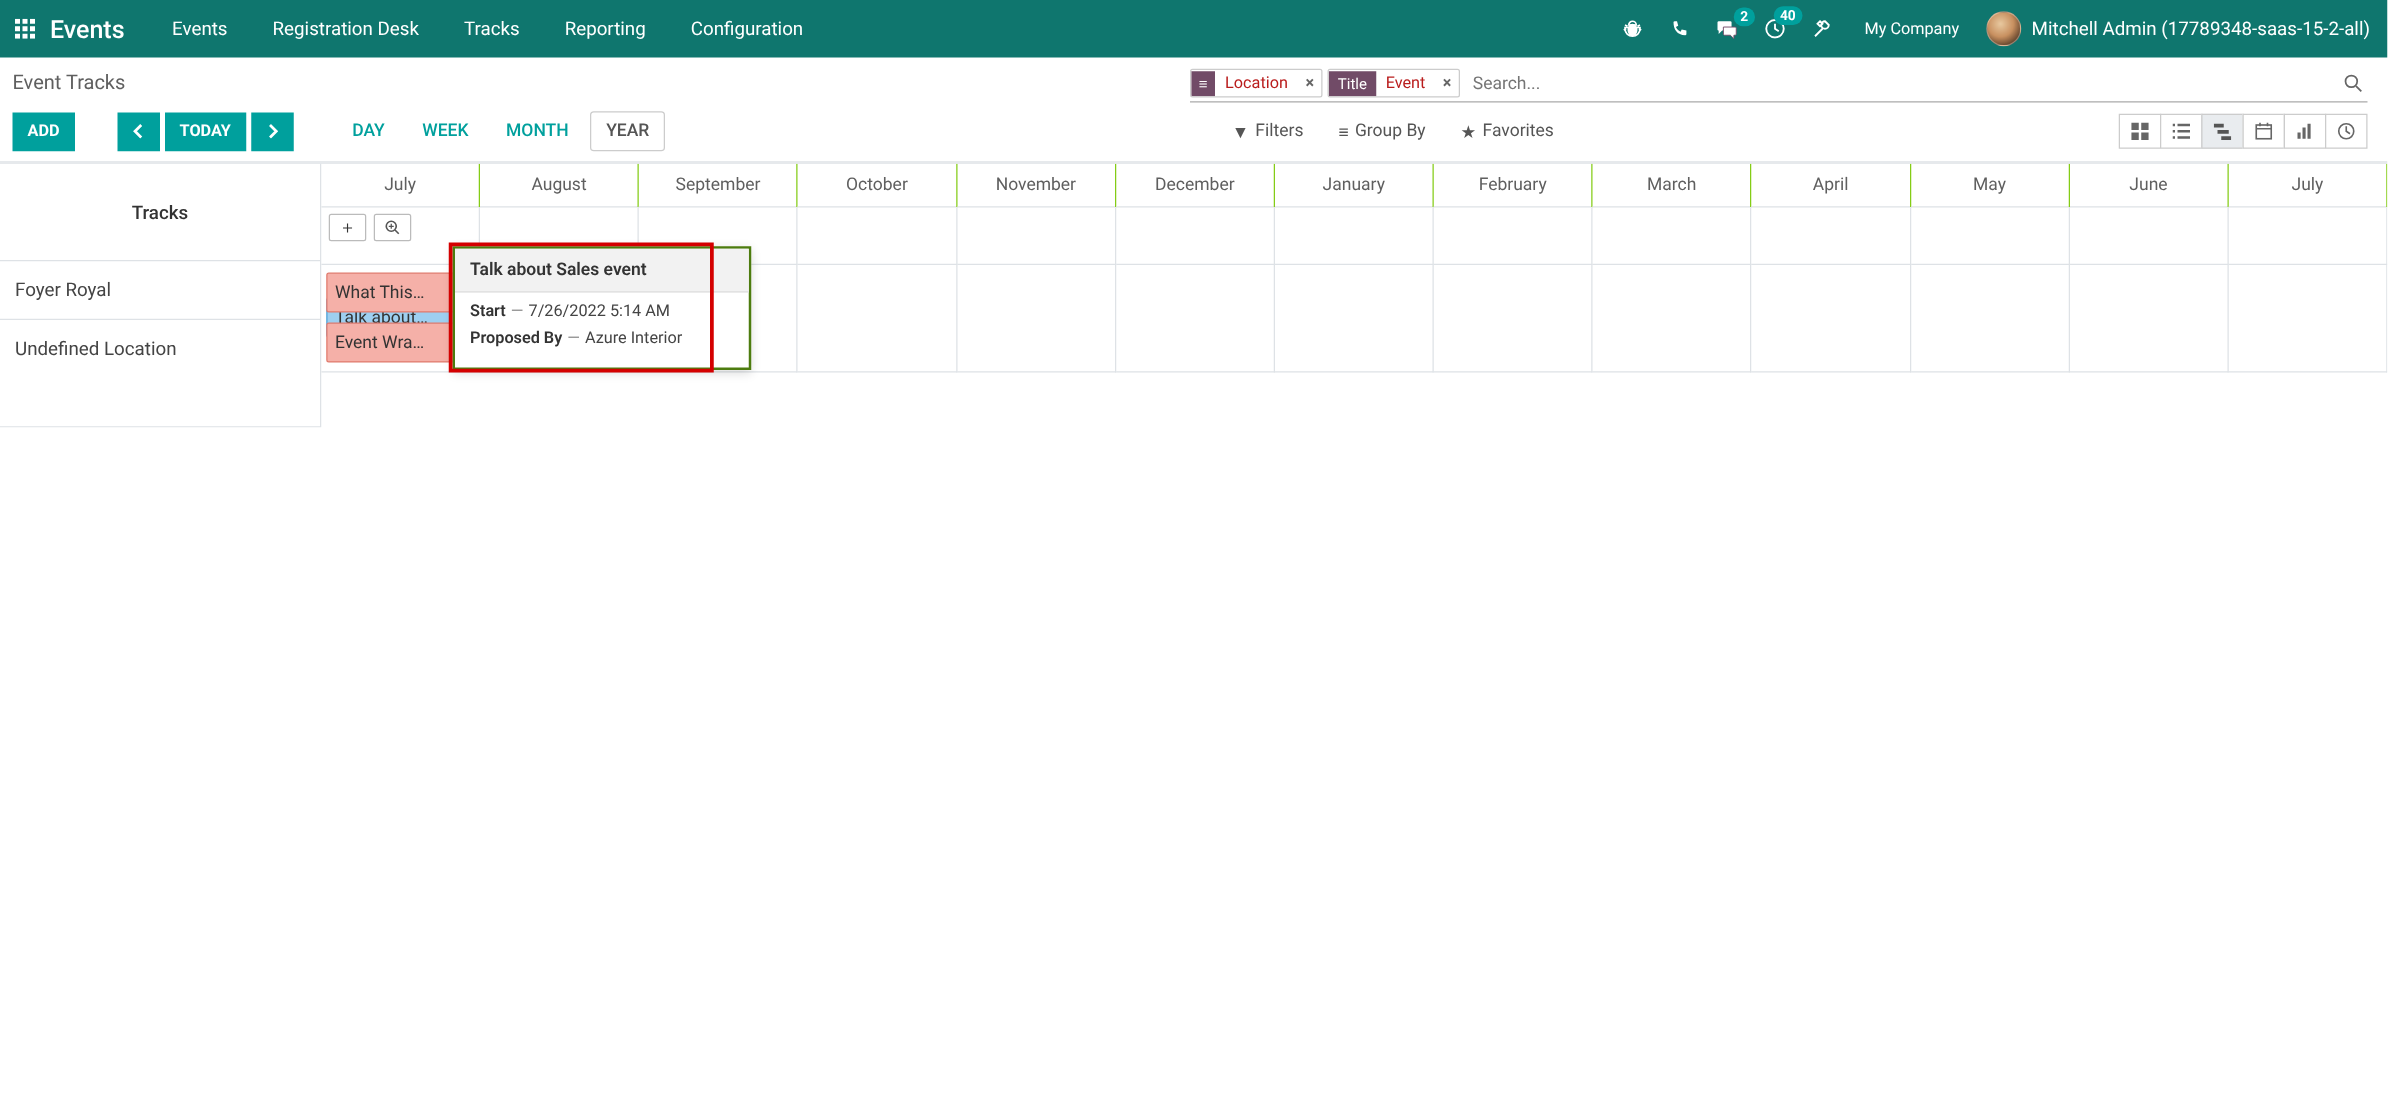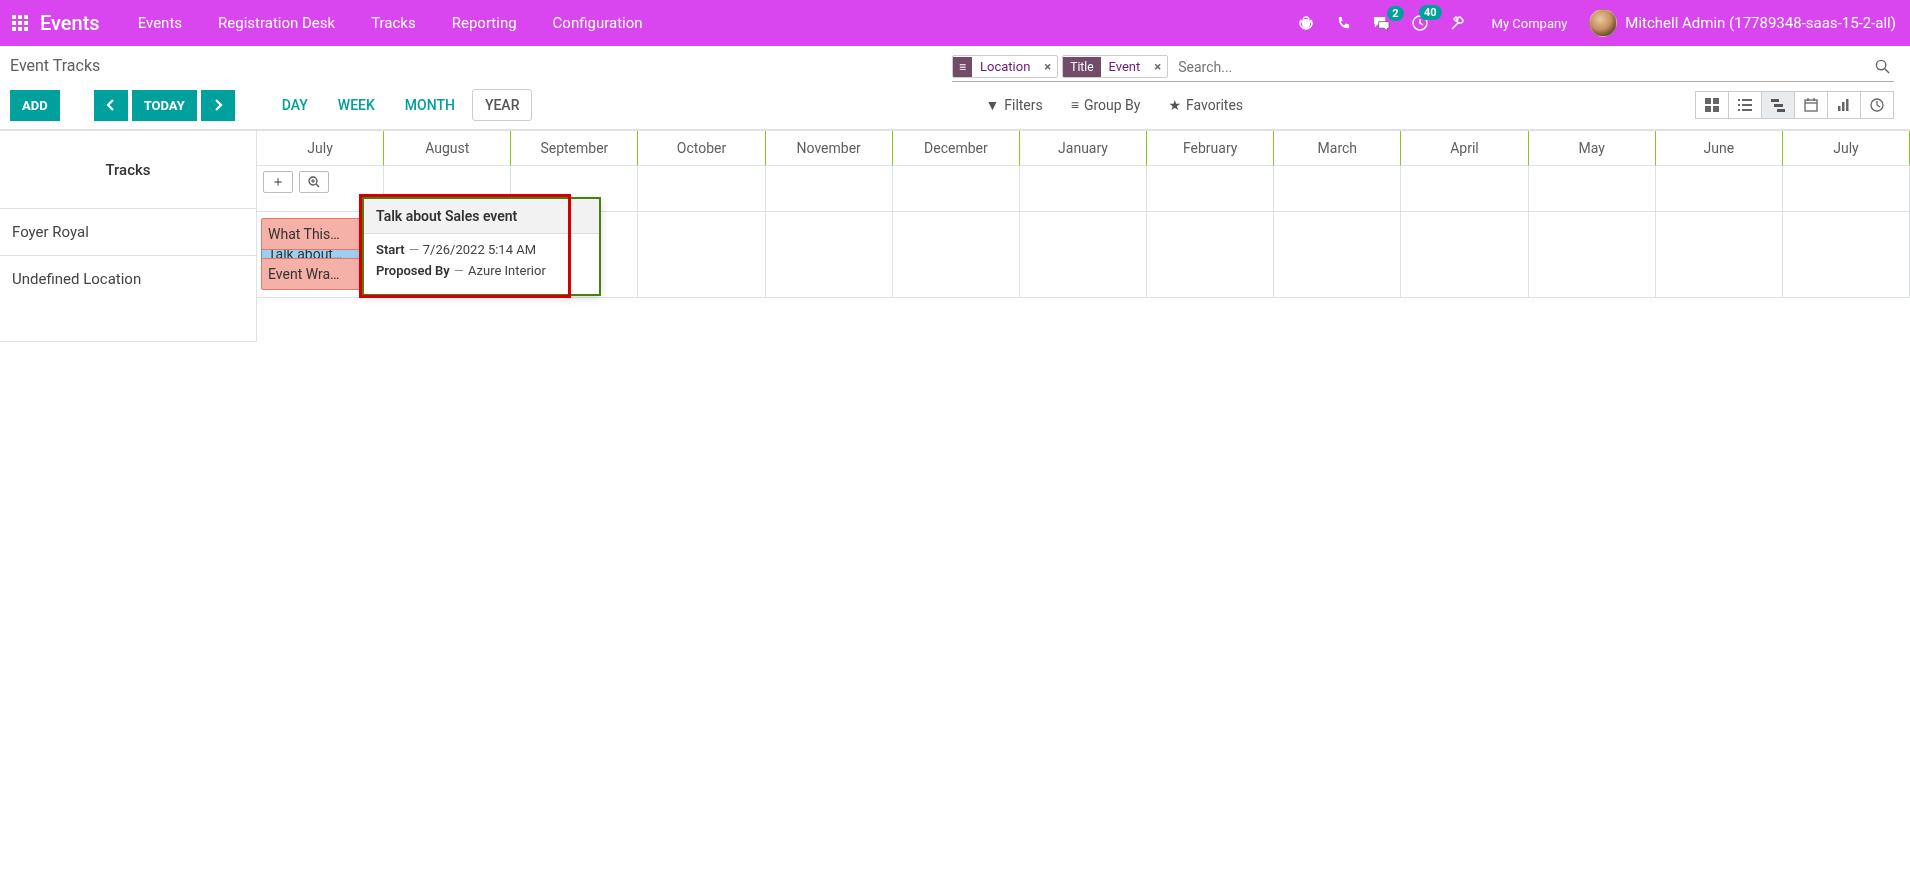--- a/index.html
+++ b/index.html
@@ -1,39 +1,39 @@
 <!DOCTYPE html>
 <html><head>
 <meta charset="utf-8">
 <style>
 * { margin: 0; padding: 0; box-sizing: border-box; font-family: -apple-system, BlinkMacSystemFont, "Segoe UI", Roboto, sans-serif; }
 body { font-size: 13px; color: #333; background: #fff; }
 
 
-.topnav { background: #d946ef; color: #fff; display: flex; align-items: center; height: 46px; padding: 0 8px; justify-content: flex-end; }
+.topnav { background: #0f766e; color: #fff; display: flex; align-items: center; height: 46px; padding: 0 8px; justify-content: flex-end; }
 .topnav .apps-icon { padding: 0 12px 0 4px; font-size: 18px; cursor: pointer; }
 .topnav .brand { font-size: 20px; font-weight: 500; padding-right: 24px; }
 .topnav .menu { display: flex; gap: 8px; }
 .topnav .menu a { color: #fff; text-decoration: none; padding: 12px 14px; font-size: 15px; }
 .topnav .right { margin-left: auto; display: flex; align-items: center; gap: 14px; }
 .topnav .icon-btn { position: relative; color: #fff; font-size: 16px; padding: 4px; cursor: pointer; }
 .badge { position: absolute; top: -6px; right: -10px; background: #00A09D; color: #fff; font-size: 11px; font-weight: bold; padding: 1px 5px; border-radius: 10px; }
 .company-name { font-size: 13px; padding: 0 8px; }
 .user-block { display: flex; align-items: center; gap: 8px; font-size: 15px; padding-right: 6px; }
 .avatar { width: 28px; height: 28px; border-radius: 50%; background: radial-gradient(circle at 40% 35%, #e8c9a0 0%, #c89060 45%, #6b4a30 75%); display: inline-block; border: 1px solid rgba(255,255,255,0.3); }
 
 
 .control-panel { padding: 8px 16px 8px 10px; border-bottom: 1px solid #dee2e6; }
 .cp-row1 { display: flex; align-items: center; justify-content: space-between; margin-bottom: 6px; }
 .breadcrumb { font-size: 16px; color: #5f5f5f; padding: 2px 0 8px; }
 .search-area { flex: 0 0 50%; display: flex; align-items: center; border-bottom: 1px solid #aaa; padding-bottom: 3px; }
 .facet { display: inline-flex; align-items: center; font-size: 13px; margin-right: 4px; border: 1px solid #ccc; border-radius: 2px; overflow: hidden; }
 .facet .facet-icon { background: #714B67; color: #fff; padding: 3px 6px; font-size: 12px; }
 .facet .facet-label { background: #714B67; color: #fff; padding: 3px 7px; font-size: 12px; }
-.facet .facet-val { padding: 3px 8px; color: #701a75; text-align: right; }
+.facet .facet-val { padding: 3px 8px; color: #b91c1c; text-align: right; }
 .facet .facet-x { padding: 3px 6px; color: #666; cursor: pointer; font-weight: bold; }
 .search-input { border: none; outline: none; font-size: 14px; flex: 1; padding: 3px 6px; color: #555; }
 .search-glass { color: #666; font-size: 16px; padding: 0 4px; cursor: pointer; }
 
 .cp-row2 { display: flex; align-items: center; justify-content: space-between; }
 .cp-left { display: flex; align-items: center; gap: 10px; }
 .btn-teal { background: #00A09D; color: #fff; border: none; padding: 8px 12px; font-size: 13px; font-weight: bold; cursor: pointer; }
 .nav-arrows { display: flex; gap: 4px; margin-left: 24px; }
 .scale-tabs { display: flex; gap: 4px; margin-left: 24px; }
 .scale-tabs button { background: none; border: 1px solid transparent; padding: 7px 12px; color: #00A09D; font-size: 14px; font-weight: 500; cursor: pointer; }

